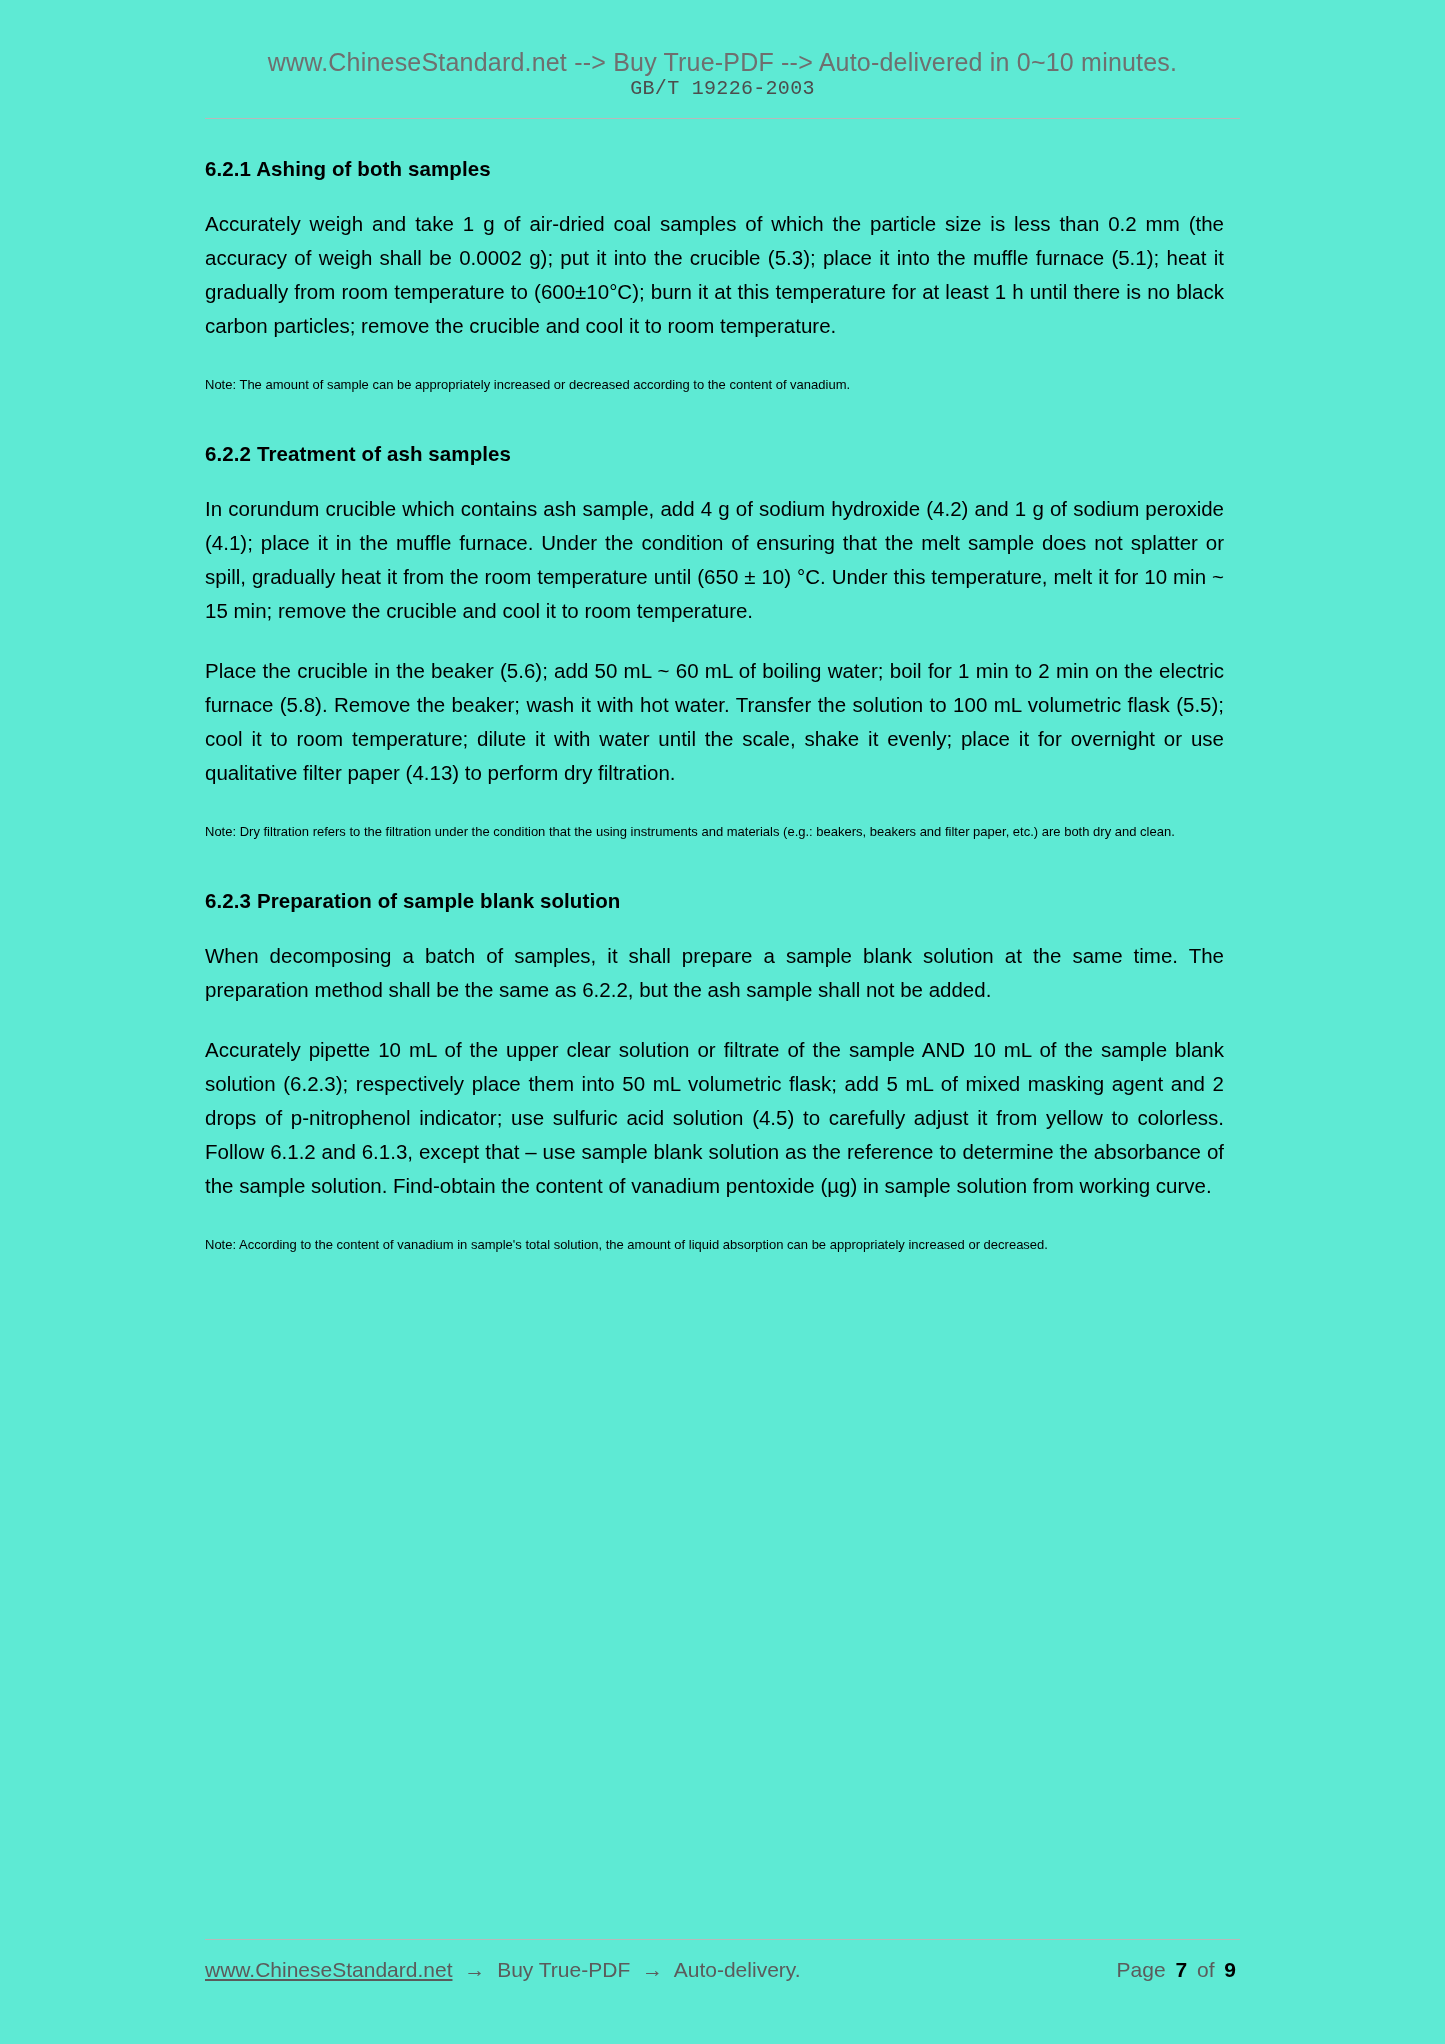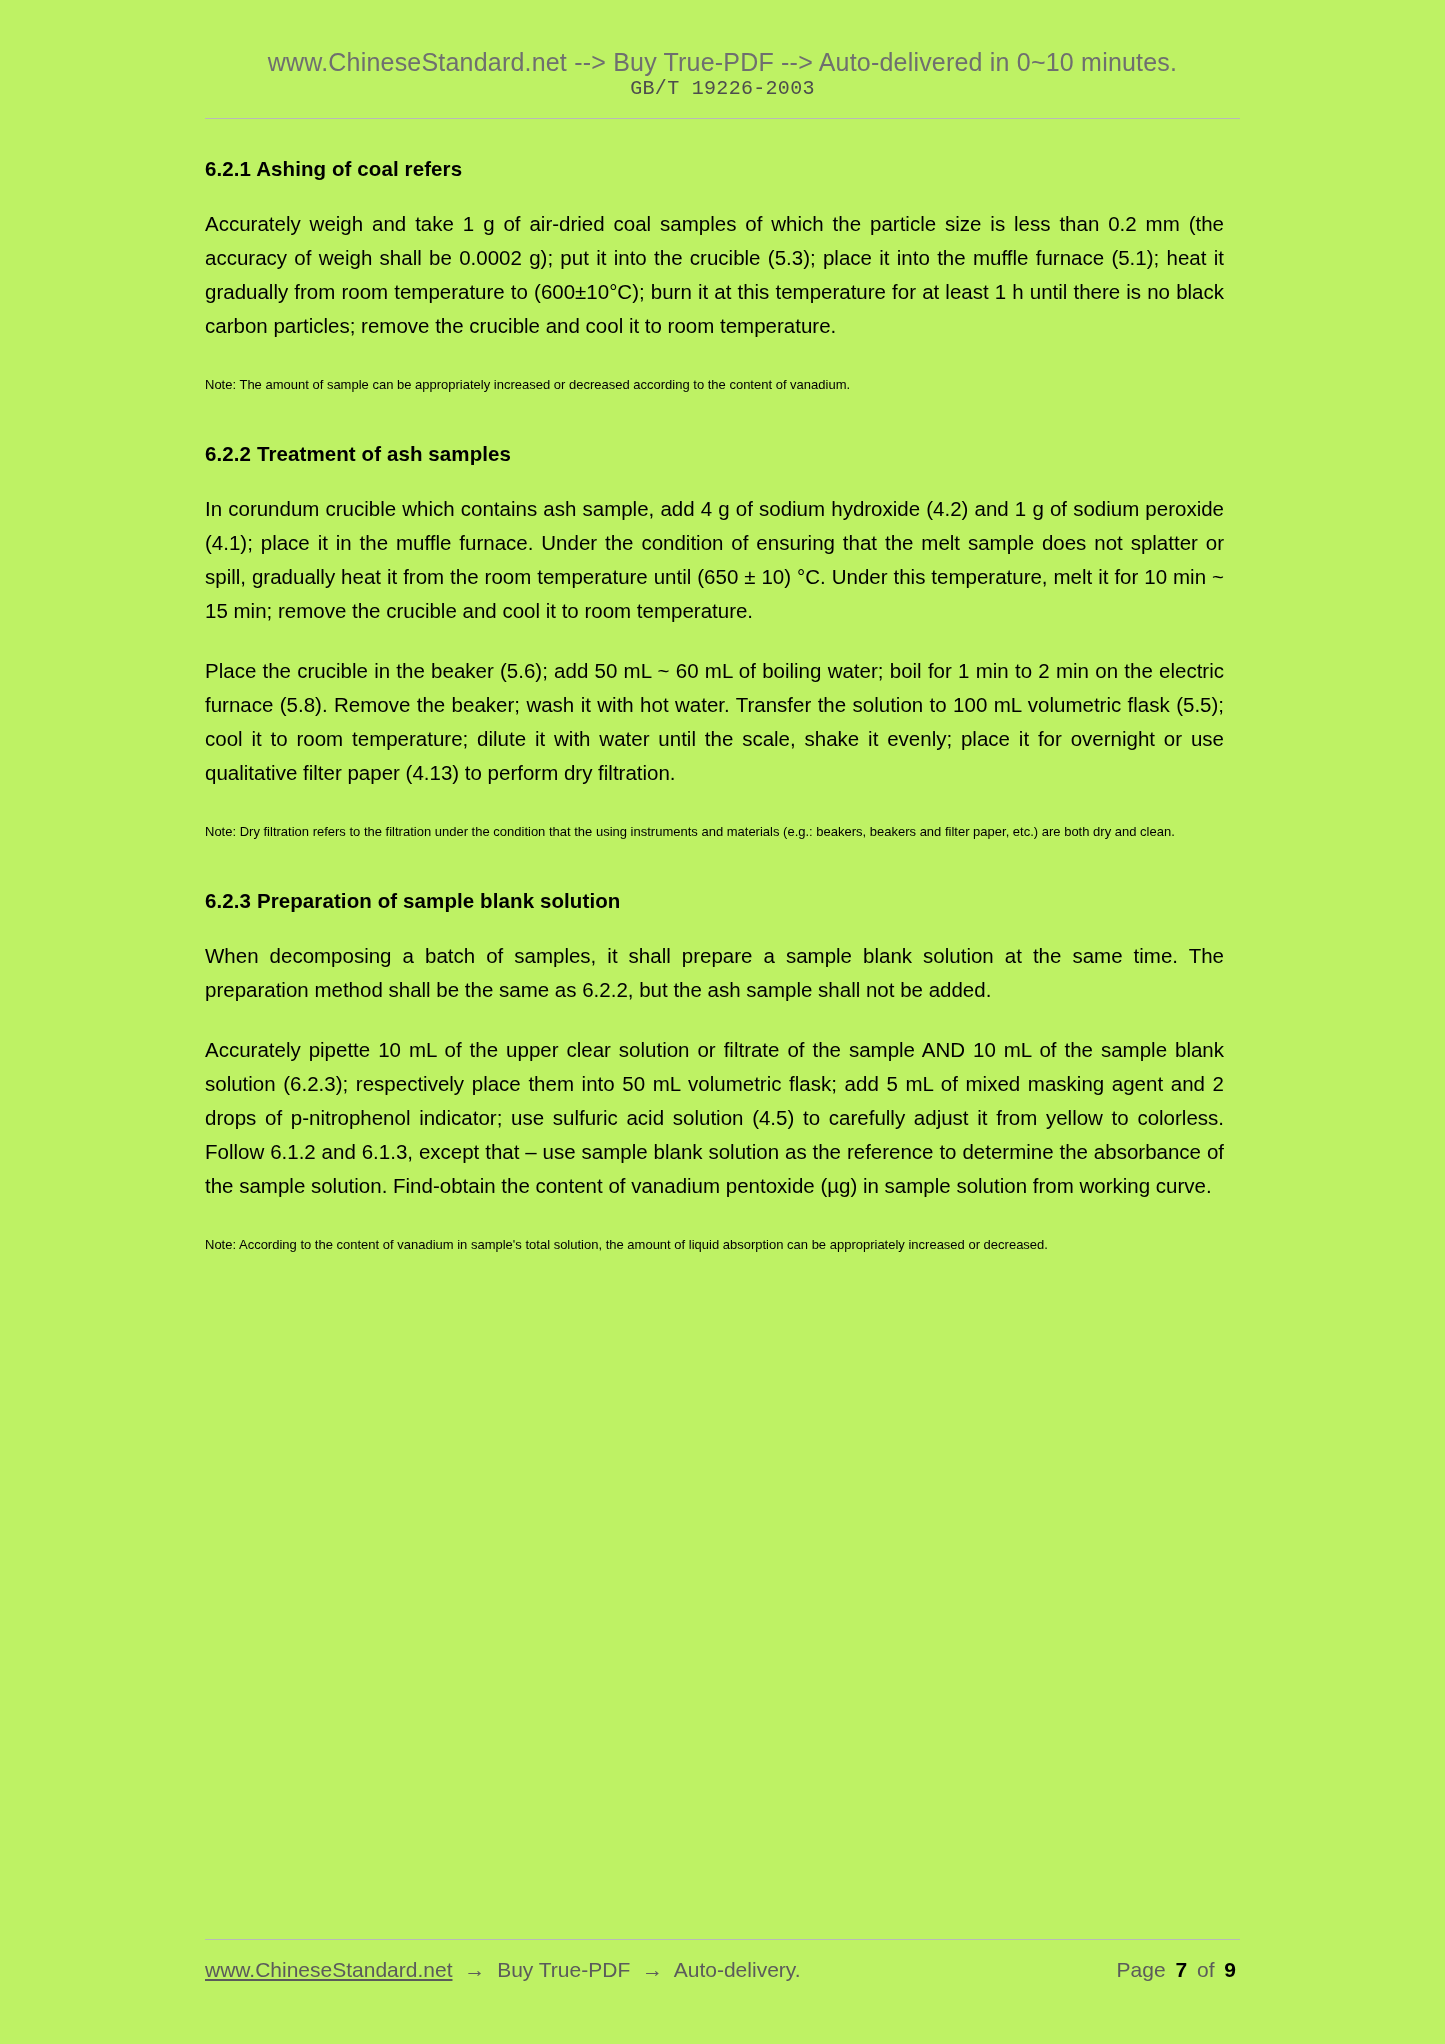--- a/index.html
+++ b/index.html
@@ -4,21 +4,21 @@
 <style>
   html, body {
     margin: 0;
     padding: 0;
     background: #ffffff;
   }
   .page {
     position: relative;
     width: 1445px;
     height: 2044px;
-    background: #bef264;
+    background: #5eead4;
     font-family: "Liberation Sans", sans-serif;
     color: #000000;
     box-sizing: border-box;
   }
   .header {
     text-align: center;
     padding-top: 48px;
   }
   .header-line1 {
     font-size: 25px;
@@ -108,21 +108,21 @@
 <div class="page">
 
   <div class="header">
     <div class="header-line1">www.ChineseStandard.net --&gt; Buy True-PDF --&gt; Auto-delivered in 0~10 minutes.</div>
     <div class="header-line2">GB/T 19226-2003</div>
   </div>
   <hr class="hr-top">
 
   <div class="content">
 
-    <h2 class="sec">6.2.1 Ashing of coal refers</h2>
+    <h2 class="sec">6.2.1 Ashing of both samples</h2>
     <p class="body">Accurately weigh and take 1 g of air-dried coal samples of which the particle size is less than 0.2 mm (the accuracy of weigh shall be 0.0002 g); put it into the crucible (5.3); place it into the muffle furnace (5.1); heat it gradually from room temperature to (600±10°C); burn it at this temperature for at least 1 h until there is no black carbon particles; remove the crucible and cool it to room temperature.</p>
     <p class="note">Note: The amount of sample can be appropriately increased or decreased according to the content of vanadium.</p>
 
     <h2 class="sec spaced">6.2.2 Treatment of ash samples</h2>
     <p class="body">In corundum crucible which contains ash sample, add 4 g of sodium hydroxide (4.2) and 1 g of sodium peroxide (4.1); place it in the muffle furnace. Under the condition of ensuring that the melt sample does not splatter or spill, gradually heat it from the room temperature until (650 ± 10) °C. Under this temperature, melt it for 10 min ~ 15 min; remove the crucible and cool it to room temperature.</p>
     <p class="body">Place the crucible in the beaker (5.6); add 50 mL ~ 60 mL of boiling water; boil for 1 min to 2 min on the electric furnace (5.8). Remove the beaker; wash it with hot water. Transfer the solution to 100 mL volumetric flask (5.5); cool it to room temperature; dilute it with water until the scale, shake it evenly; place it for overnight or use qualitative filter paper (4.13) to perform dry filtration.</p>
     <p class="note">Note: Dry filtration refers to the filtration under the condition that the using instruments and materials (e.g.: beakers, beakers and filter paper, etc.) are both dry and clean.</p>
 
     <h2 class="sec spaced">6.2.3 Preparation of sample blank solution</h2>
     <p class="body">When decomposing a batch of samples, it shall prepare a sample blank solution at the same time. The preparation method shall be the same as 6.2.2, but the ash sample shall not be added.</p>

